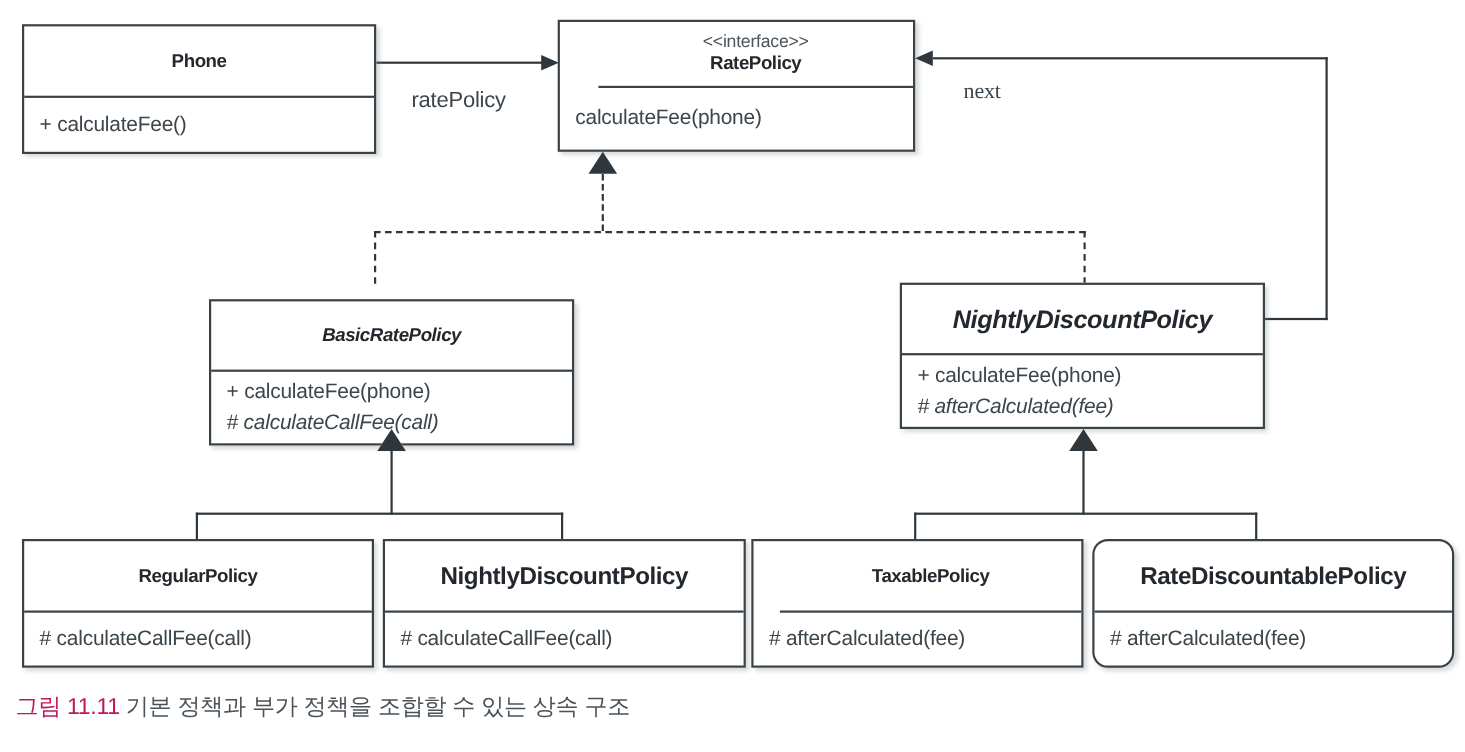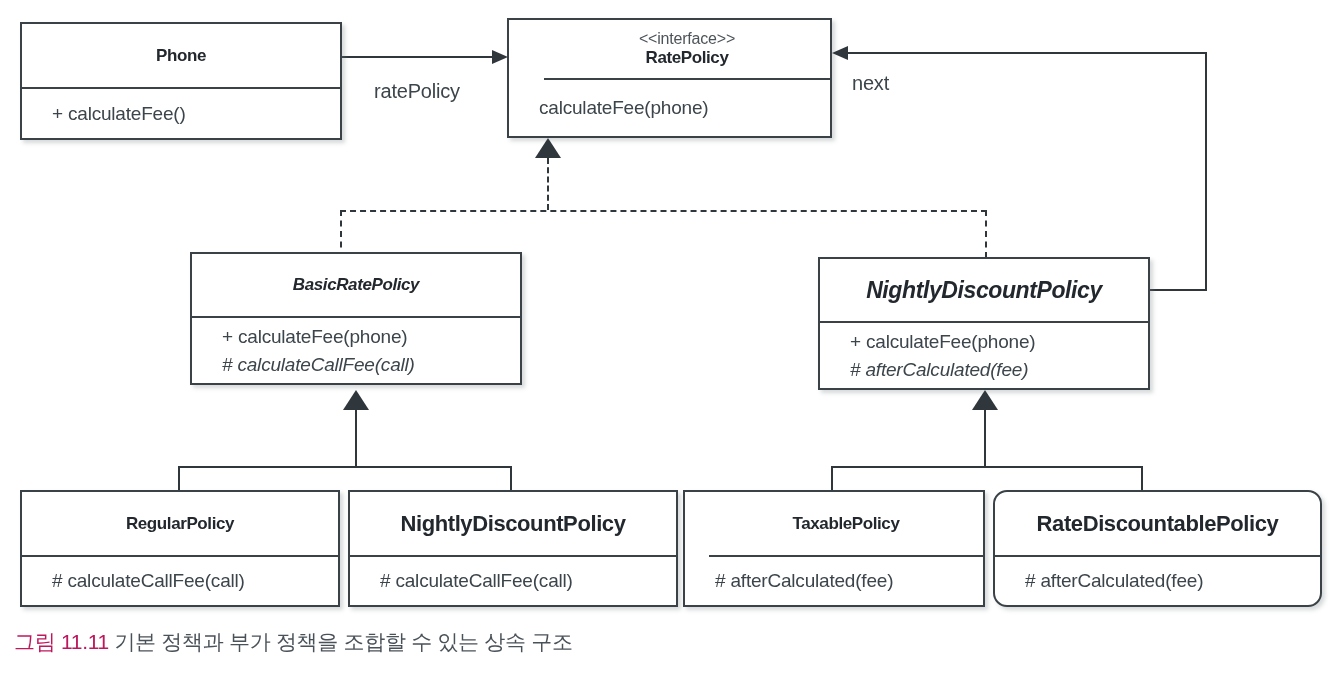--- a/index.html
+++ b/index.html
@@ -42,21 +42,21 @@
     justify-content: center;
     text-align: center;
     border-bottom: 2px solid #3a4248;
     padding: 2px 6px;
   }
   .uml-body {
     box-sizing: border-box;
     display: flex;
     flex-direction: column;
     justify-content: center;
-    padding: 4px 30px;
+    padding: 4px 14px;
     flex: 1 1 auto;
   }
   .stereotype {
     font-size: 16px;
     font-weight: 400;
     color: #4c5459;
     line-height: 1.05;
     letter-spacing: -0.2px;
   }
   .cls-name {
@@ -184,21 +184,21 @@
 <div id="diagram-root">
 
   <div class="ln ln-h" style="left:342px; top:56px; width:152px;"></div>
   <div class="arrow-right" style="left:492px; top:50px;"></div>
   <div class="edge-label" style="left:374px; top:80px;">ratePolicy</div>
 
   <div class="ln ln-h" style="left:1148px; top:289px; width:59px;"></div>
   <div class="ln ln-v" style="left:1205px; top:52px; height:239px;"></div>
   <div class="ln ln-h" style="left:848px; top:52px; width:359px;"></div>
   <div class="arrow-left" style="left:832px; top:46px;"></div>
-  <div class="edge-label" style="left:852px; top:72px;">next</div>
+  <div class="edge-label" style="left:876px; top:72px;font-family:Liberation Serif, serif;">next</div>
 
   <div class="tri-up-wrap" style="left:535px; top:138px;">
     <div class="tri-up" style="left:0; top:0;"></div>
   </div>
   <div class="dash-v" style="left:547px; top:158px; height:52px;"></div>
   <div class="dash-h" style="left:340px; top:210px; width:647px;"></div>
   <div class="dash-v" style="left:340px; top:210px; height:48px;"></div>
   <div class="dash-v" style="left:985px; top:210px; height:48px;"></div>
 
   <div class="tri-up-wrap" style="left:343px; top:390px;">
@@ -229,21 +229,21 @@
   <div class="uml-box" style="left:507px; top:18px; width:325px; height:120px;">
     <div class="uml-head" style="height:60px;margin-left:35px;">
       <div class="stereotype">&lt;&lt;interface&gt;&gt;</div>
       <div class="cls-name">RatePolicy</div>
     </div>
     <div class="uml-body">
       <div class="member">calculateFee(phone)</div>
     </div>
   </div>
 
-  <div class="uml-box" style="left:190px; top:252px; width:332px; height:133px;">
+  <div class="uml-box" style="left:190px; top:272px; width:332px; height:133px;">
     <div class="uml-head" style="height:64px;">
       <div class="cls-name abstract">BasicRatePolicy</div>
     </div>
     <div class="uml-body">
       <div class="member">+ calculateFee(phone)</div>
       <div class="member abstract"># calculateCallFee(call)</div>
     </div>
   </div>
 
   <div class="uml-box" style="left:818px; top:257px; width:332px; height:133px;">

